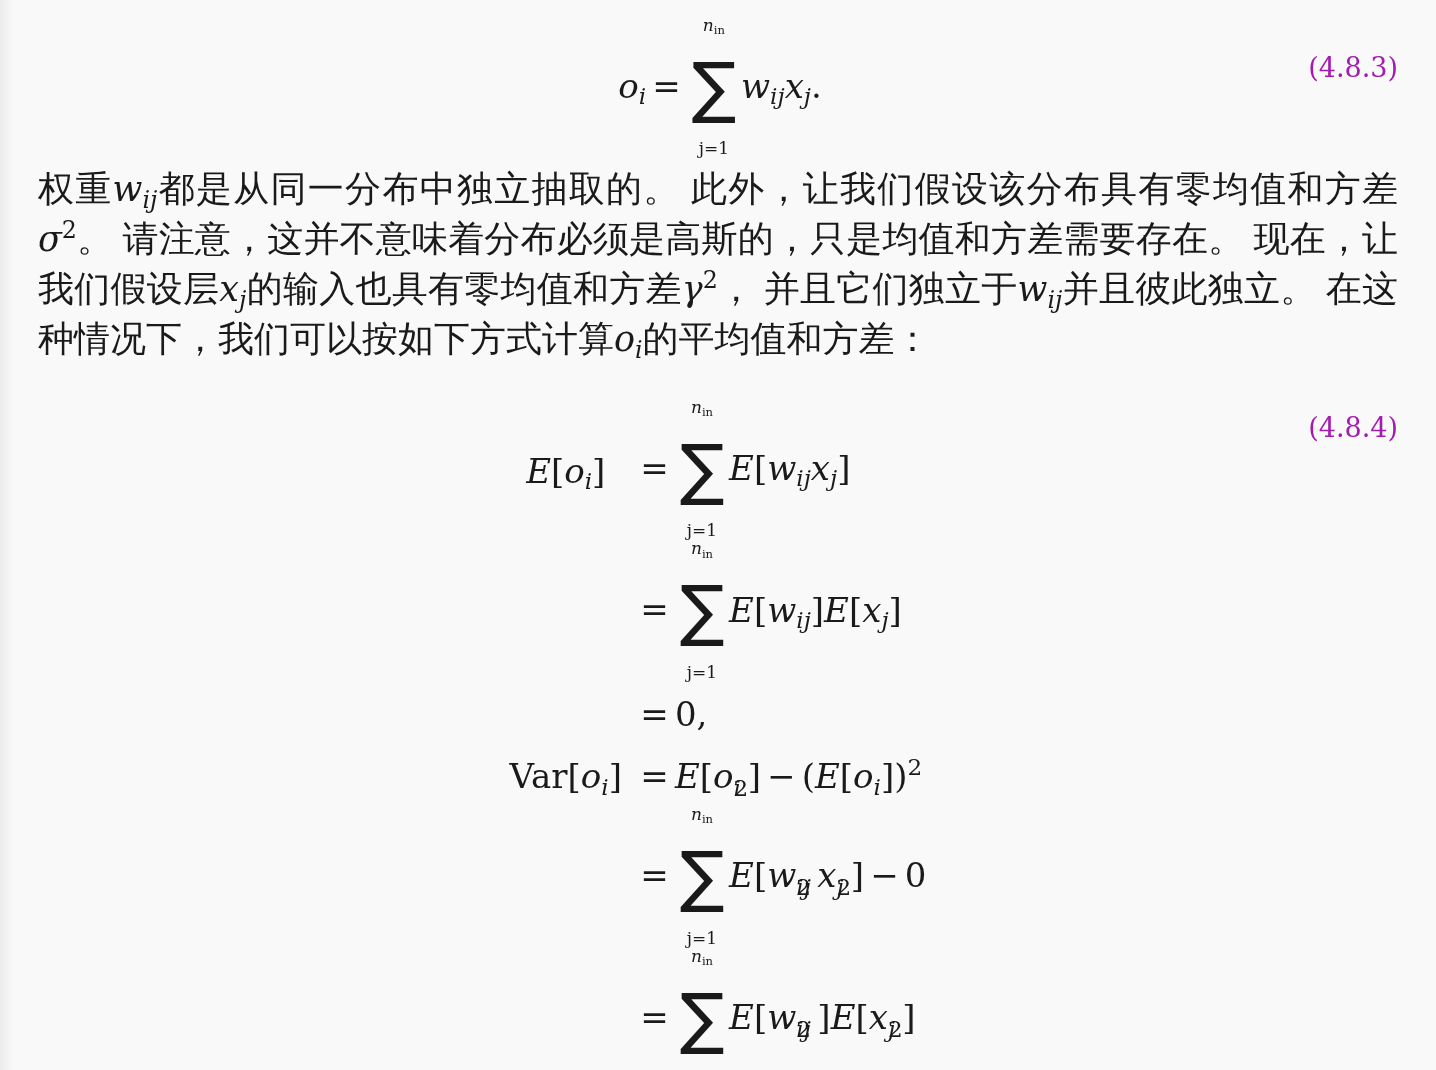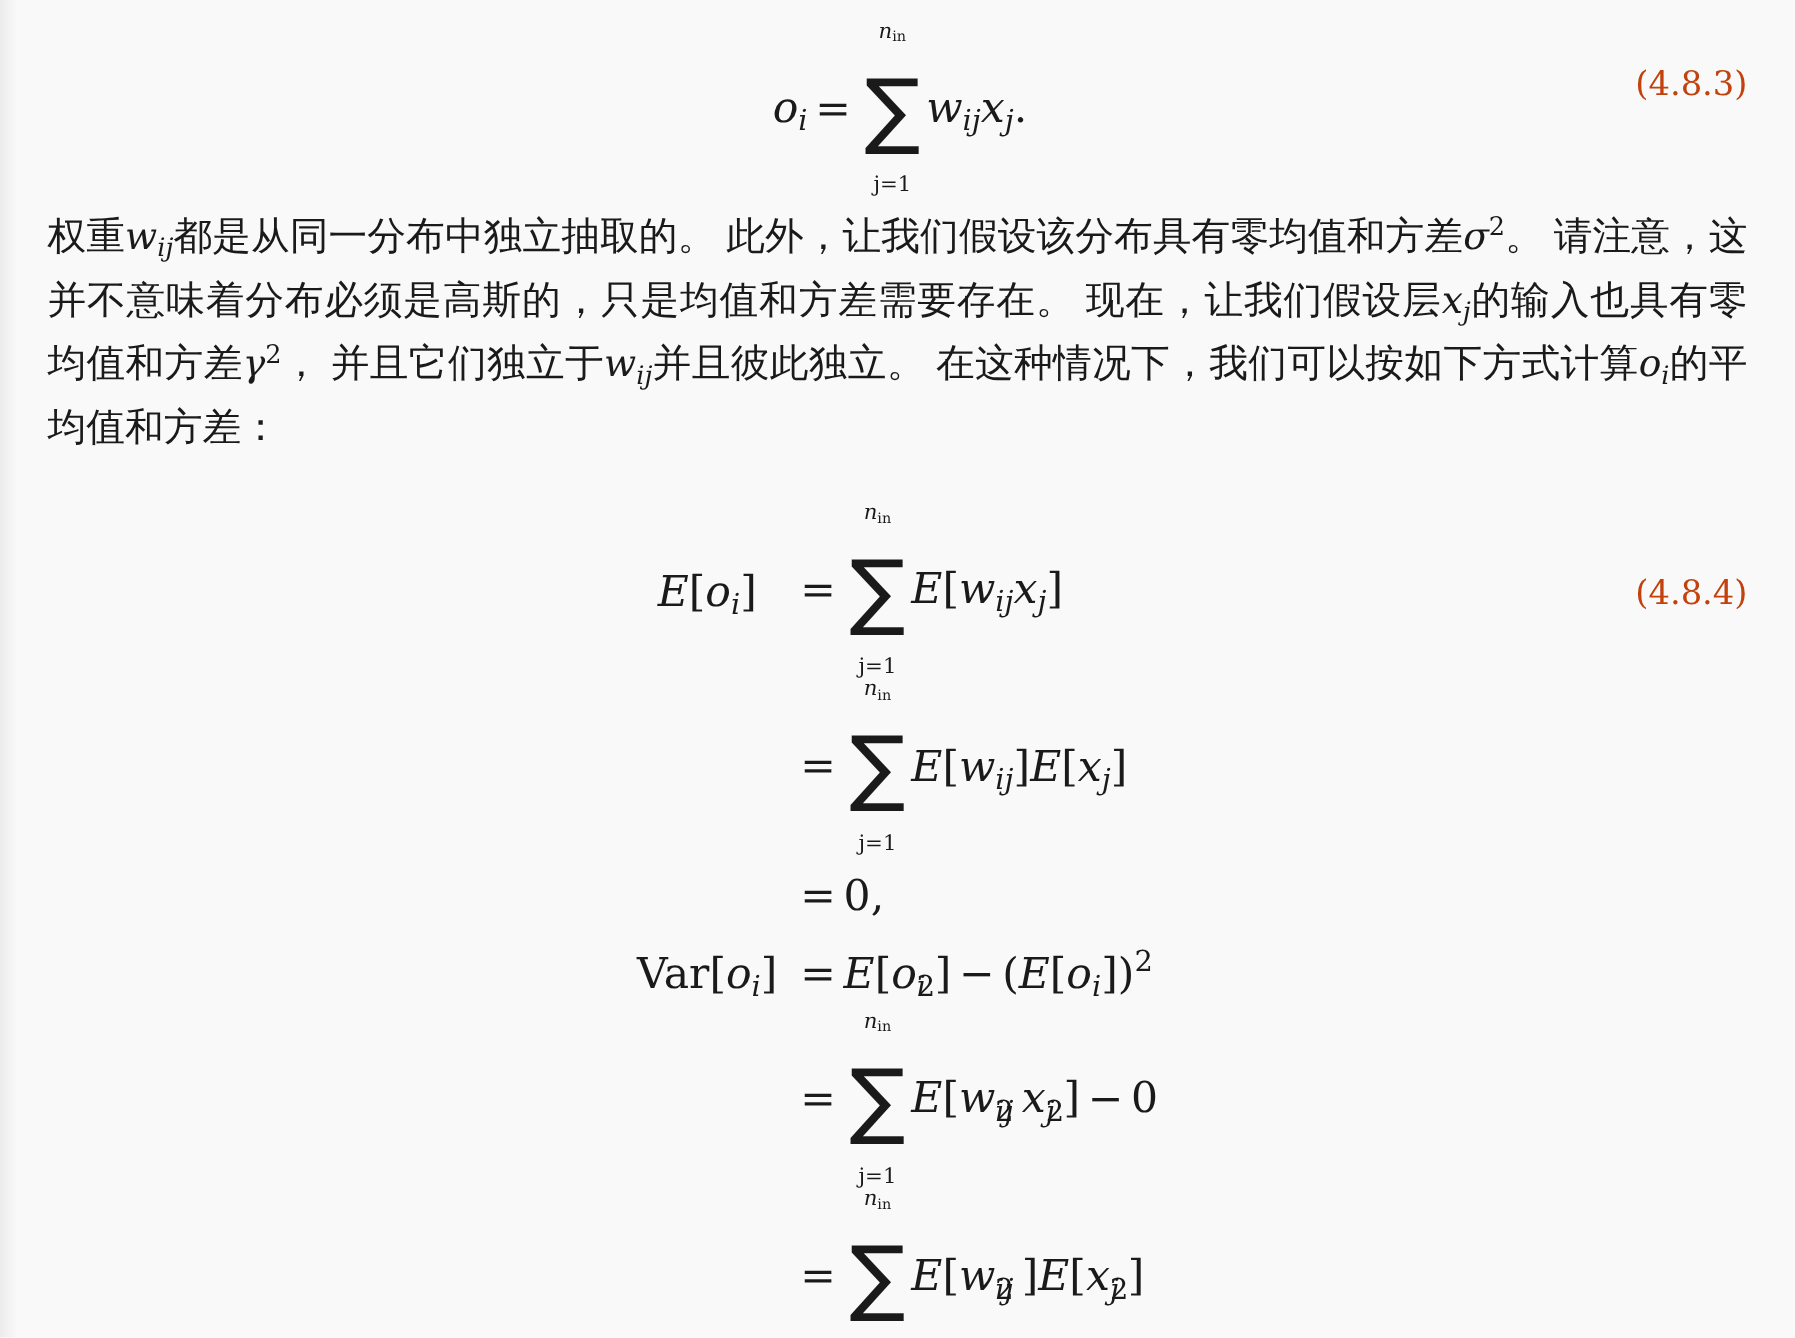--- a/index.html
+++ b/index.html
@@ -88,42 +88,42 @@
   .eq-center {
     display: flex;
     justify-content: center;
     align-items: flex-start;
   }
   .eq-tag {
     position: absolute;
     right: 0;
     font-family: "DejaVu Serif", "Liberation Serif", serif;
     font-size: 27px;
-    color: #c2410c;
+    color: #a21caf;
   }
 
   #eq-483-block { margin-top: 18px; height: 128px; }
   #eq-483 { font-size: 34px; margin-left: 4px; }
   #eq-483-tag { top: 34px; }
 
   
   .para {
     margin: 18px 0 0 0;
-    font-size: 31px;
+    font-size: 36px;
     line-height: 50px;
     text-align: justify;
     text-justify: inter-ideograph;
     color: #1a1a1a;
     font-family: "DejaVu Serif", "Liberation Serif", serif;
   }
   .para .math { font-size: 0.97em; }
 
   
   #eq-484-block { margin-top: 36px; }
-  #eq-484-tag { top: 12px; margin-top: 44px; }
+  #eq-484-tag { top: 12px; }
   .align-table {
     margin: 0 auto;
     border-collapse: collapse;
     font-size: 34px;
   }
   .align-table td {
     padding: 0;
     vertical-align: middle;
     white-space: nowrap;
   }

